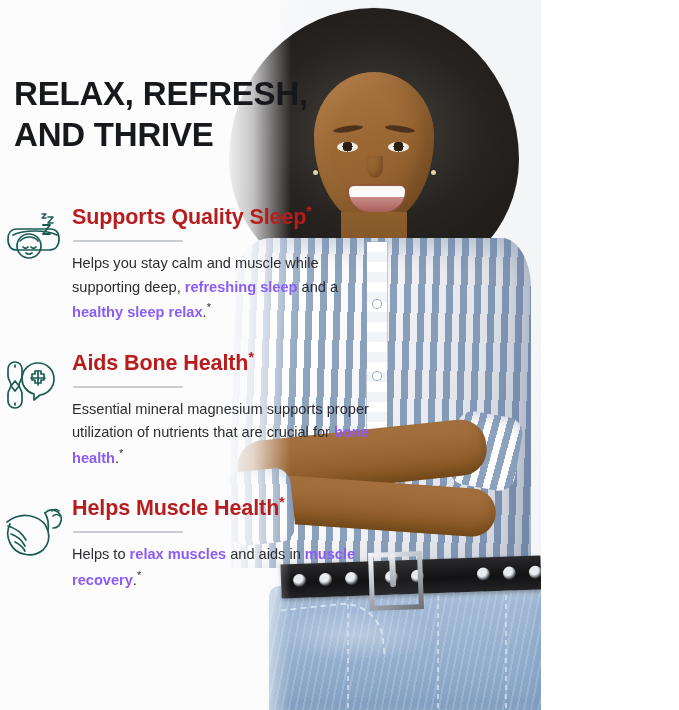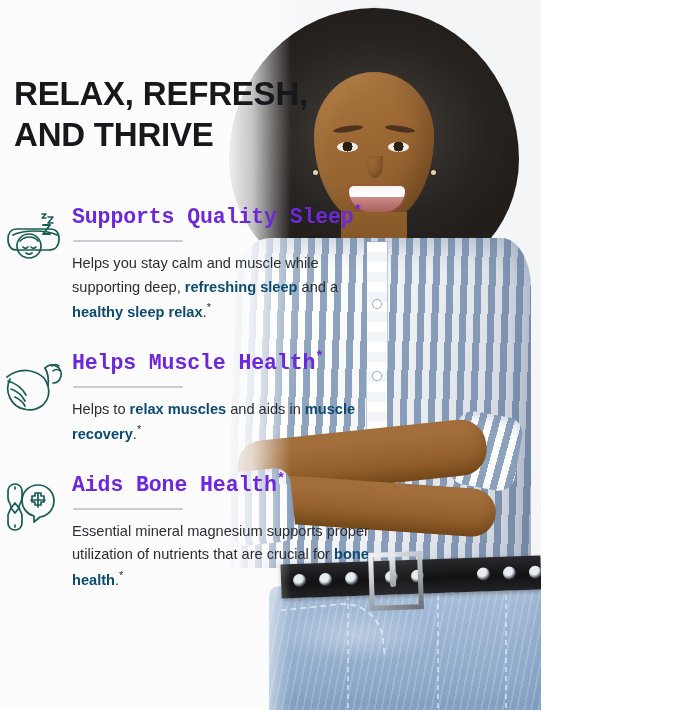--- a/index.html
+++ b/index.html
@@ -228,48 +228,47 @@
   }
   .feature-icon {
     width: 72px;
     flex: 0 0 72px;
     padding-top: 10px;
     display: flex;
     justify-content: center;
   }
   .feature-body { flex: 1; padding-right: 8px; }
   .feature-title {
-    color: #6d28d9;
+    color: #b91c1c;
     font-size: 21.5px;
     font-weight: 700;
     letter-spacing: -0.1px;
     line-height: 1.2;
     margin: 0;
-    font-family: Liberation Mono, monospace;
   }
   .feature-title .star {
     font-size: 14px;
     vertical-align: super;
     font-weight: 700;
   }
   .divider {
     width: 110px;
     height: 2px;
     background: #c9ccd1;
     margin: 9px 0 10px 1px;
     border-radius: 1px;
   }
   .feature-text {
     color: #2b2d31;
     font-size: 14.6px;
     line-height: 1.62;
     margin: 0;
     max-width: 300px;
   }
-  .feature-text b { font-weight: 700; color: #0c4a6e; }
+  .feature-text b { font-weight: 700; color: #8b5cf6; }
   .feature-text .tinystar { font-size: 11px; vertical-align: super; }
 </style>
 </head>
 <body>
 
 <div class="page">
 
   <div class="photo">
     <div class="photo-bg"></div>
 
@@ -344,20 +343,40 @@
         <h2 class="feature-title">
           <span>Supports Quality Sleep</span><span class="star">*</span>
         </h2>
         <div class="divider"></div>
         <p class="feature-text"><span>Helps you stay calm and muscle while supporting deep, </span><b>refreshing sleep</b><span> and a </span><b>healthy sleep relax</b><span>.</span><span class="tinystar">*</span></p>
       </div>
     </div>
 
     <div class="feature">
       <div class="feature-icon">
+        <svg width="62" height="62" viewBox="0 0 62 62" fill="none" stroke="#1a5c54" stroke-width="1.7" stroke-linecap="round" stroke-linejoin="round">
+          <path d="M10 3c4 0 7 3 7 7v7c0 4-3 6-3 9s3 5 3 9v7c0 4-3 7-7 7s-7-3-7-7v-7c0-4 3-6 3-9s-3-5-3-9v-7c0-4 3-7 7-7z"></path>
+          <path d="M10 22l4 5-4 5-4-5z"></path>
+          <path d="M10 6v4M10 44v4" stroke-dasharray="2 3"></path>
+          <path d="M33 4c9 0 16 7 16 16 0 8-6 15-14 16l-6 5v-6c-7-2-12-8-12-15 0-9 7-16 16-16z"></path>
+          <path d="M33 12v14M26 19h14"></path>
+          <path d="M30 12h6v3h3v6h-3v3h-6v-3h-3v-6h3z"></path>
+        </svg>
+      </div>
+      <div class="feature-body">
+        <h2 class="feature-title">
+          <span>Aids Bone Health</span><span class="star">*</span>
+        </h2>
+        <div class="divider"></div>
+        <p class="feature-text"><span>Essential mineral magnesium supports proper utilization of nutrients that are crucial for </span><b>bone health</b><span>.</span><span class="tinystar">*</span></p>
+      </div>
+    </div>
+
+    <div class="feature">
+      <div class="feature-icon">
         <svg width="62" height="58" viewBox="0 0 62 58" fill="none" stroke="#1a5c54" stroke-width="1.7" stroke-linecap="round" stroke-linejoin="round">
           <path d="M2 18c8-6 18-8 27-5 7 2 12 7 14 14 2 7 0 14-5 19-5 4-12 6-19 4"></path>
           <path d="M19 50c-6-1-11-5-14-11-3-6-3-13 0-19"></path>
           <path d="M43 27c1-7 0-13-3-18"></path>
           <path d="M40 9c3-3 7-4 11-2 4 2 6 6 5 10-1 4-4 7-8 7"></path>
           <path d="M47 7c2-2 5-2 7 0"></path>
           <path d="M48 12c2-2 5-2 7 0"></path>
           <path d="M3 22c7 2 14 7 18 14"></path>
           <path d="M6 30c6 2 11 6 14 12"></path>
           <path d="M10 38c4 2 8 5 10 9"></path>
@@ -365,34 +384,14 @@
       </div>
       <div class="feature-body">
         <h2 class="feature-title">
           <span>Helps Muscle Health</span><span class="star">*</span>
         </h2>
         <div class="divider"></div>
         <p class="feature-text"><span>Helps to </span><b>relax muscles</b><span> and aids in </span><b>muscle recovery</b><span>.</span><span class="tinystar">*</span></p>
       </div>
     </div>
 
-    <div class="feature">
-      <div class="feature-icon">
-        <svg width="62" height="62" viewBox="0 0 62 62" fill="none" stroke="#1a5c54" stroke-width="1.7" stroke-linecap="round" stroke-linejoin="round">
-          <path d="M10 3c4 0 7 3 7 7v7c0 4-3 6-3 9s3 5 3 9v7c0 4-3 7-7 7s-7-3-7-7v-7c0-4 3-6 3-9s-3-5-3-9v-7c0-4 3-7 7-7z"></path>
-          <path d="M10 22l4 5-4 5-4-5z"></path>
-          <path d="M10 6v4M10 44v4" stroke-dasharray="2 3"></path>
-          <path d="M33 4c9 0 16 7 16 16 0 8-6 15-14 16l-6 5v-6c-7-2-12-8-12-15 0-9 7-16 16-16z"></path>
-          <path d="M33 12v14M26 19h14"></path>
-          <path d="M30 12h6v3h3v6h-3v3h-6v-3h-3v-6h3z"></path>
-        </svg>
-      </div>
-      <div class="feature-body">
-        <h2 class="feature-title">
-          <span>Aids Bone Health</span><span class="star">*</span>
-        </h2>
-        <div class="divider"></div>
-        <p class="feature-text"><span>Essential mineral magnesium supports proper utilization of nutrients that are crucial for </span><b>bone health</b><span>.</span><span class="tinystar">*</span></p>
-      </div>
-    </div>
-
   </div>
 </div>
 
 </body></html>

